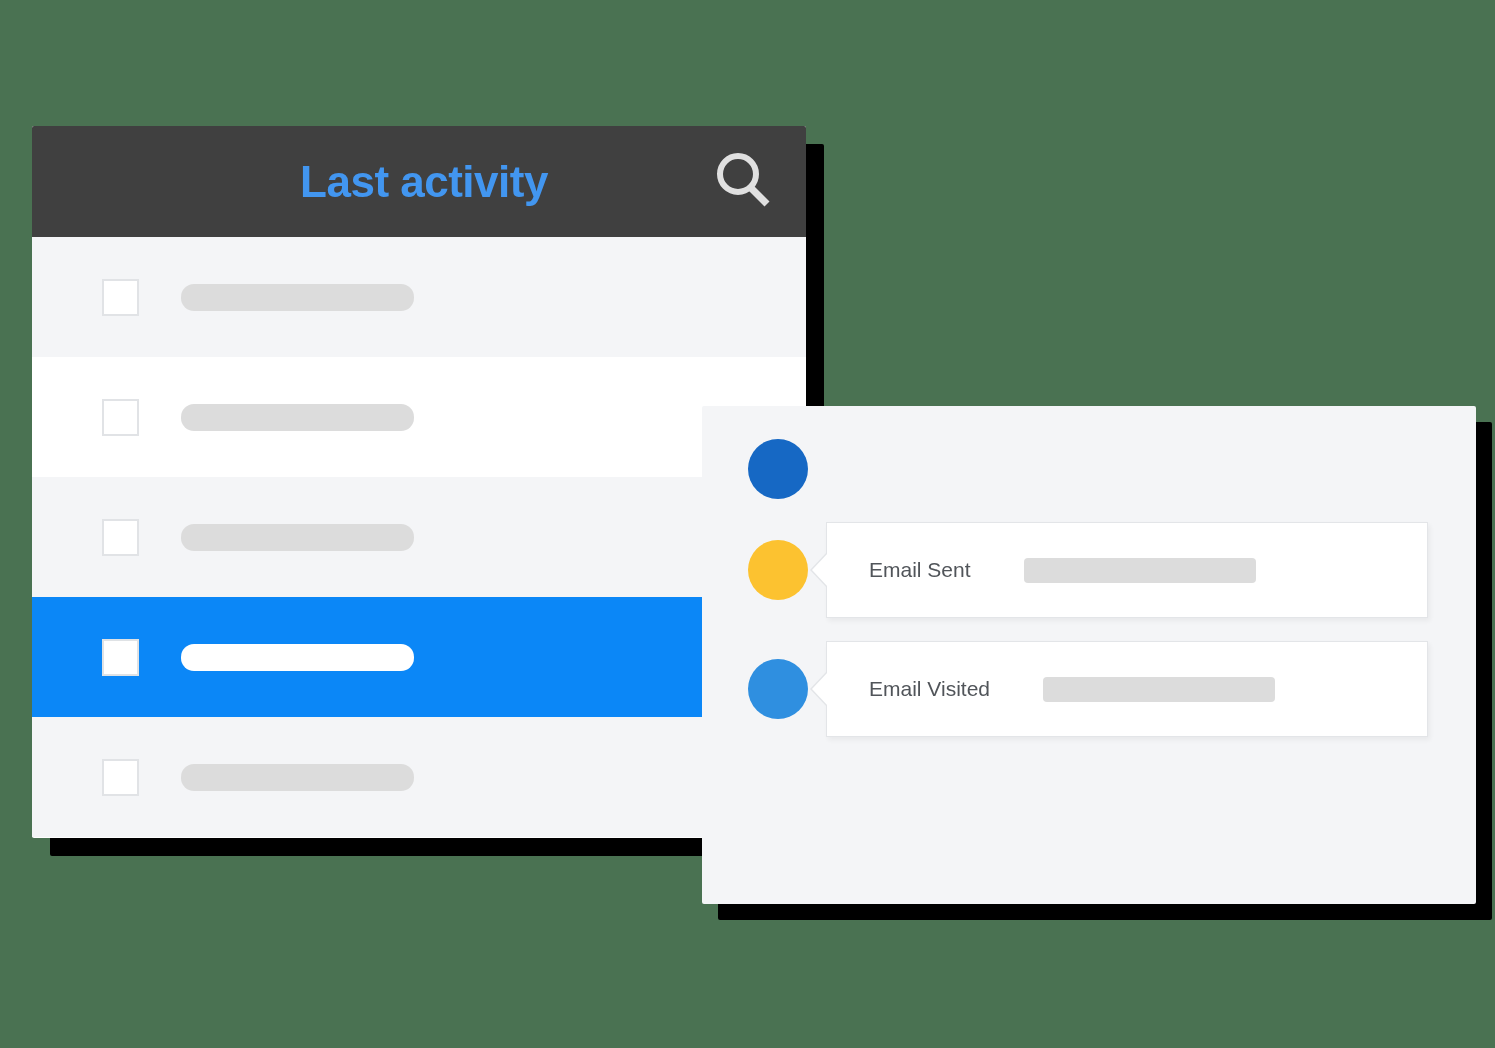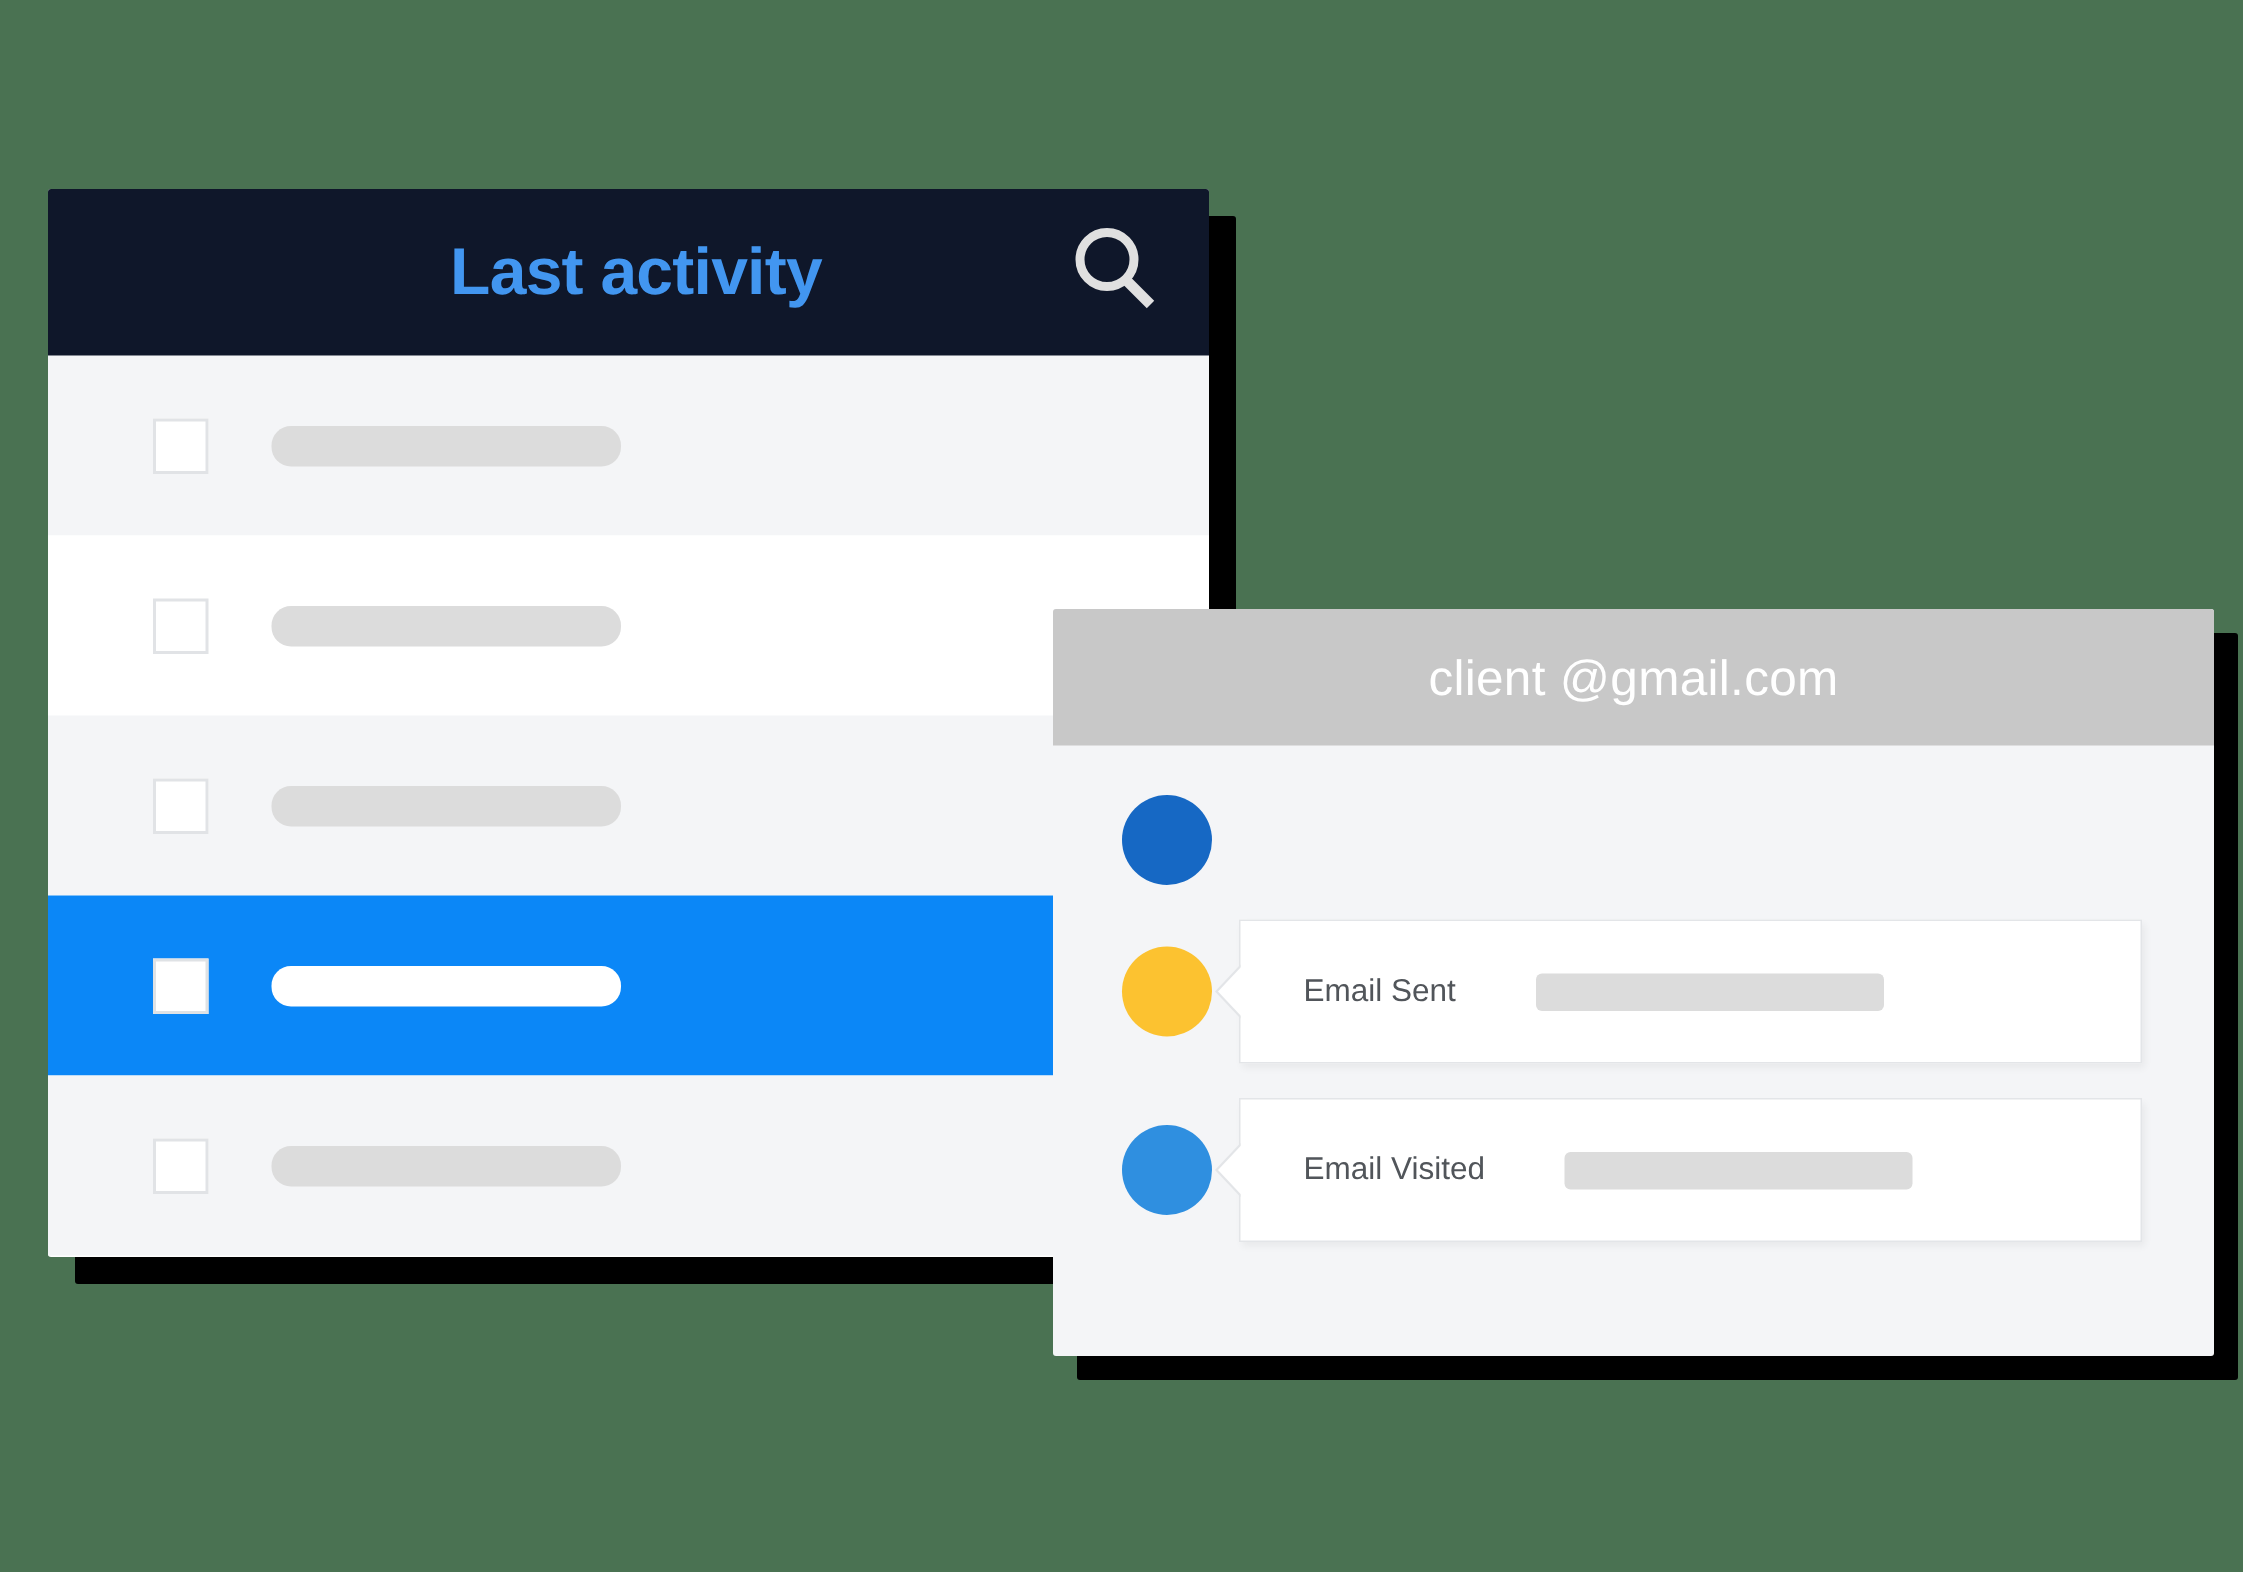--- a/index.html
+++ b/index.html
@@ -23,21 +23,21 @@
     width: 774px;
     height: 712px;
     background: #ffffff;
     box-shadow: 18px 18px 0 0 #000000;
     border-radius: 2px;
     overflow: hidden;
     z-index: 2;
   }
   #activity-header {
     height: 111px;
-    background: #0f172a;
+    background: #404040;
     position: relative;
     display: flex;
     align-items: center;
     justify-content: center;
   }
   #activity-title {
     color: #4296f0;
     font-size: 44px;
     font-weight: bold;
     letter-spacing: -0.5px;
@@ -225,23 +225,20 @@
       </div>
       <div class="activity-row shade-light">
         <div class="row-checkbox"></div>
         <div class="row-placeholder"></div>
       </div>
     </div>
 </div>
 
 <div id="client-panel">
 
-  <div id="client-header">
-    <div id="client-email">client @gmail.com</div>
-  </div>
 
   <div id="timeline">
       <div class="timeline-item">
         <div class="timeline-dot" style="background: rgb(22, 104, 196);"></div>
       </div>
       <div class="timeline-item">
         <div class="timeline-dot" style="background: rgb(252, 194, 48);"></div>
         <div class="timeline-card">
           <div class="timeline-label">Email Sent</div>
           <div class="timeline-bar"></div>

